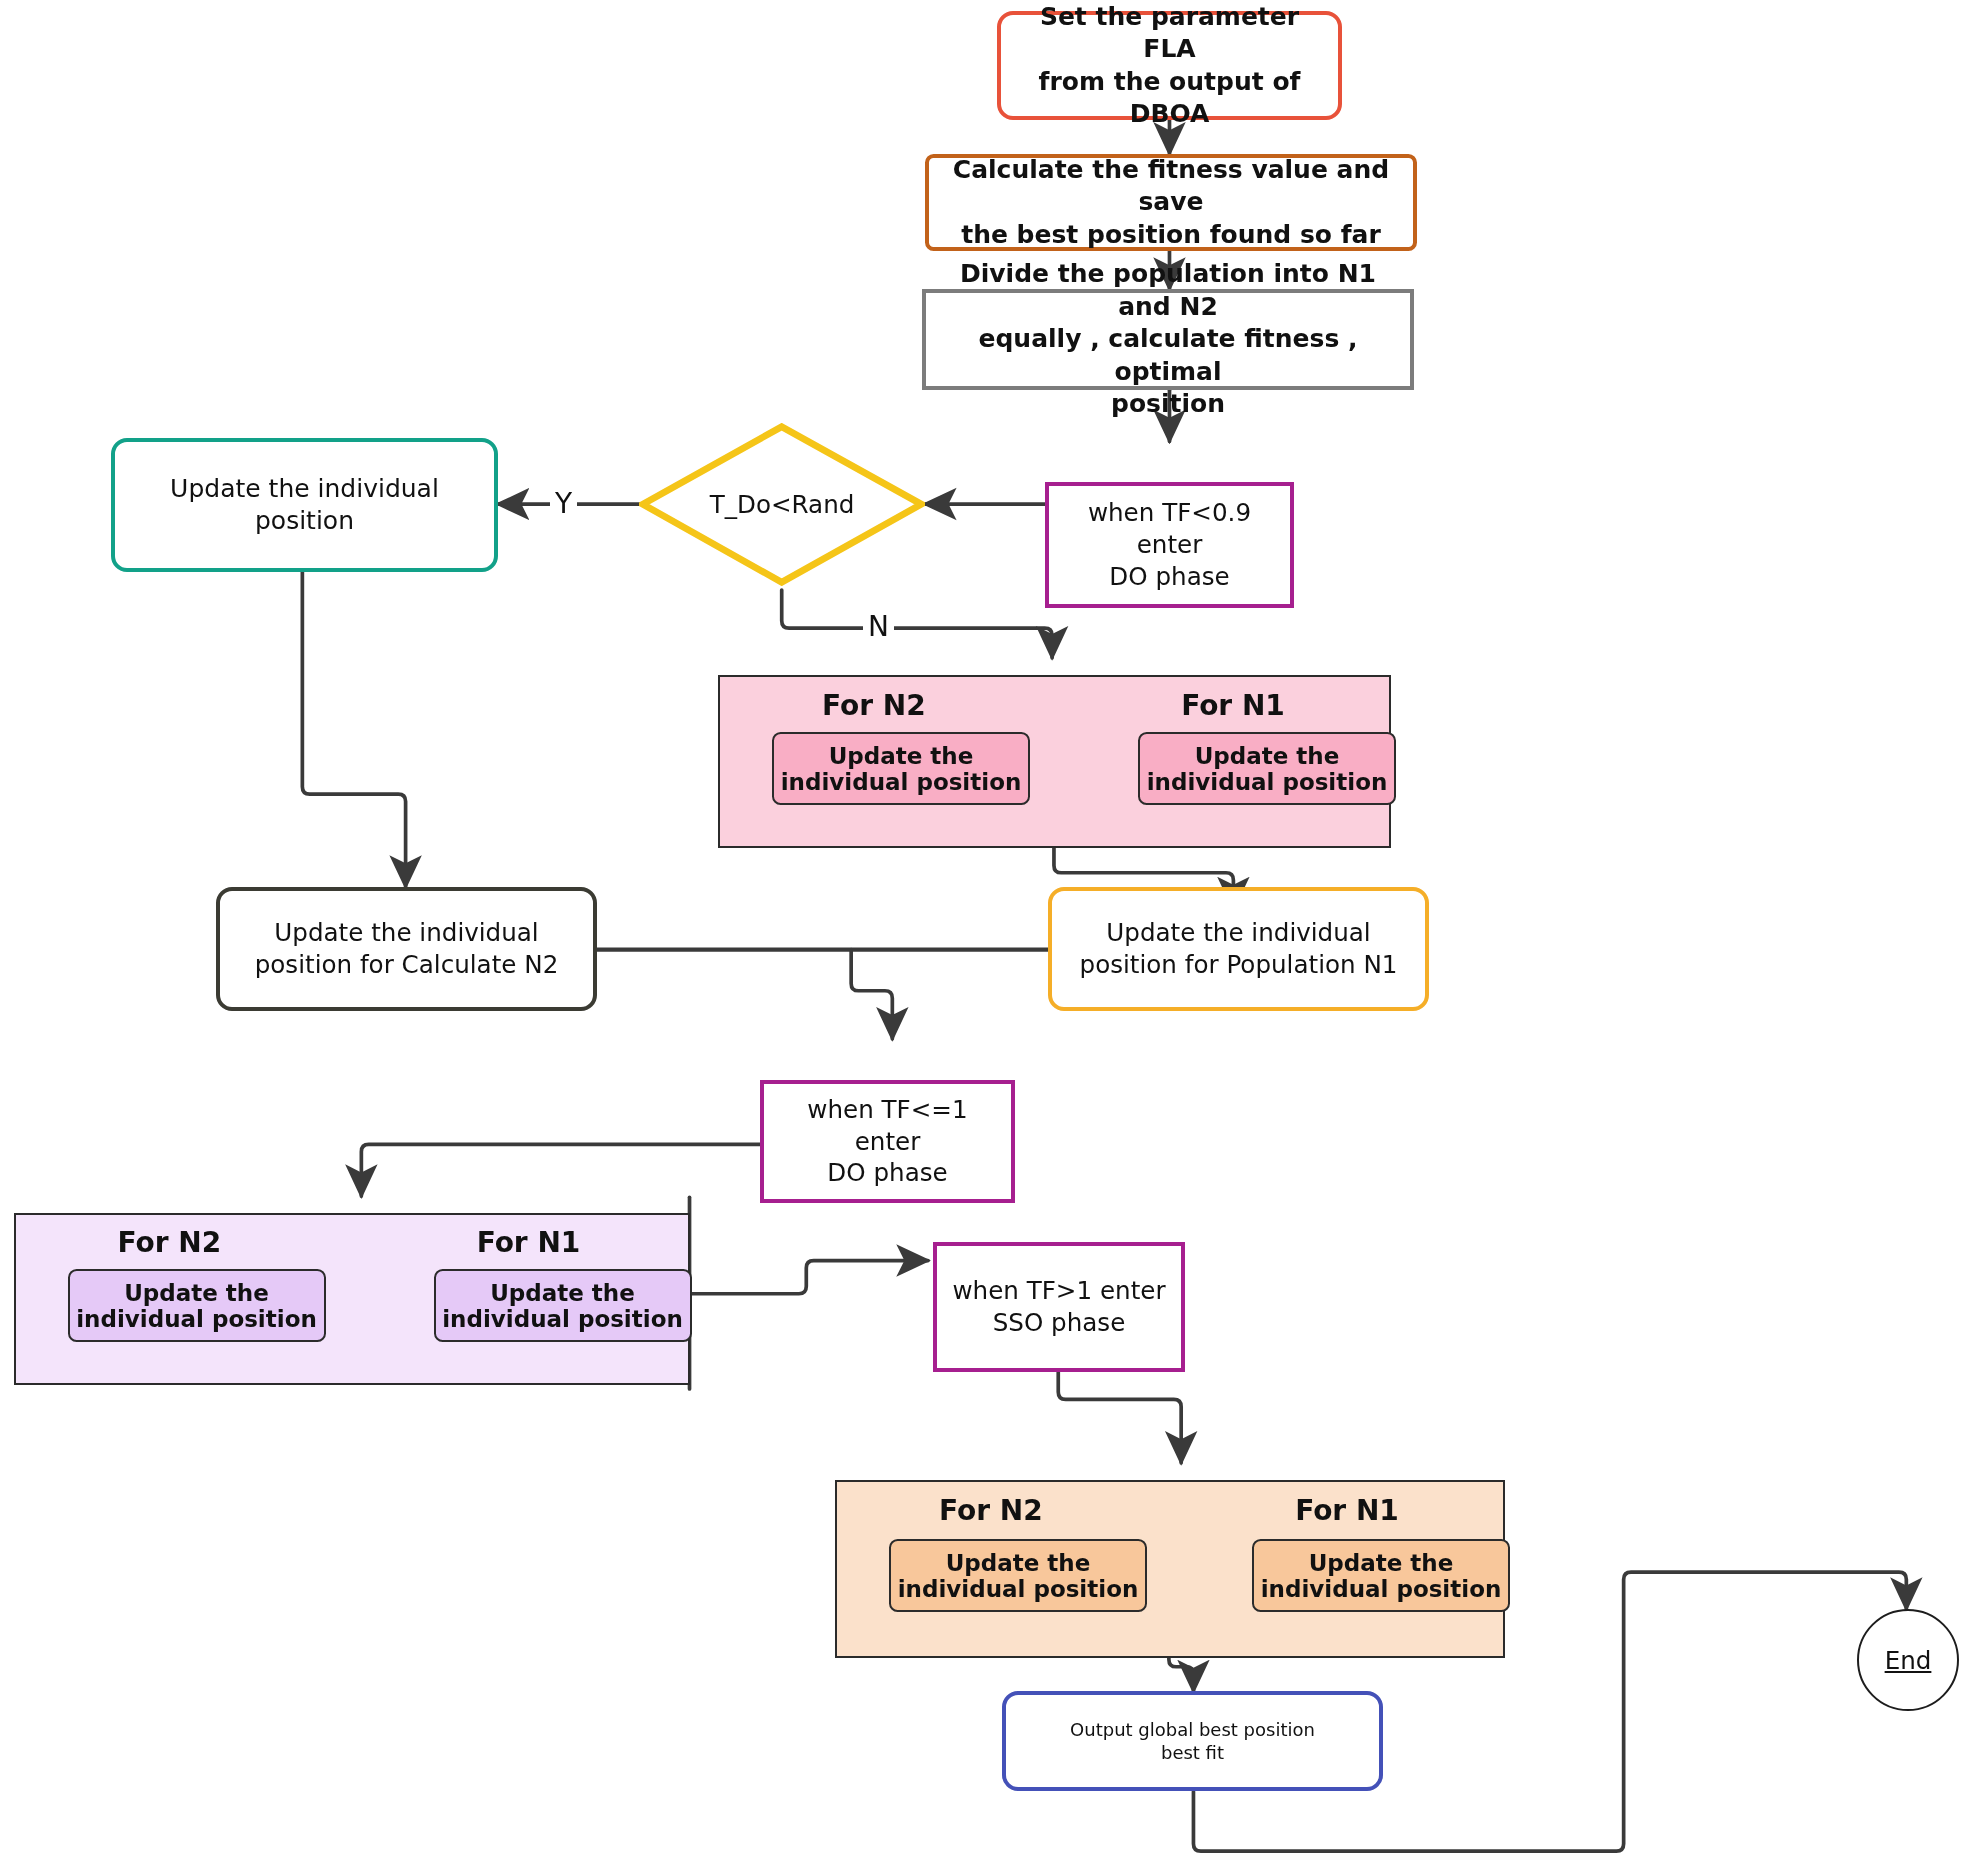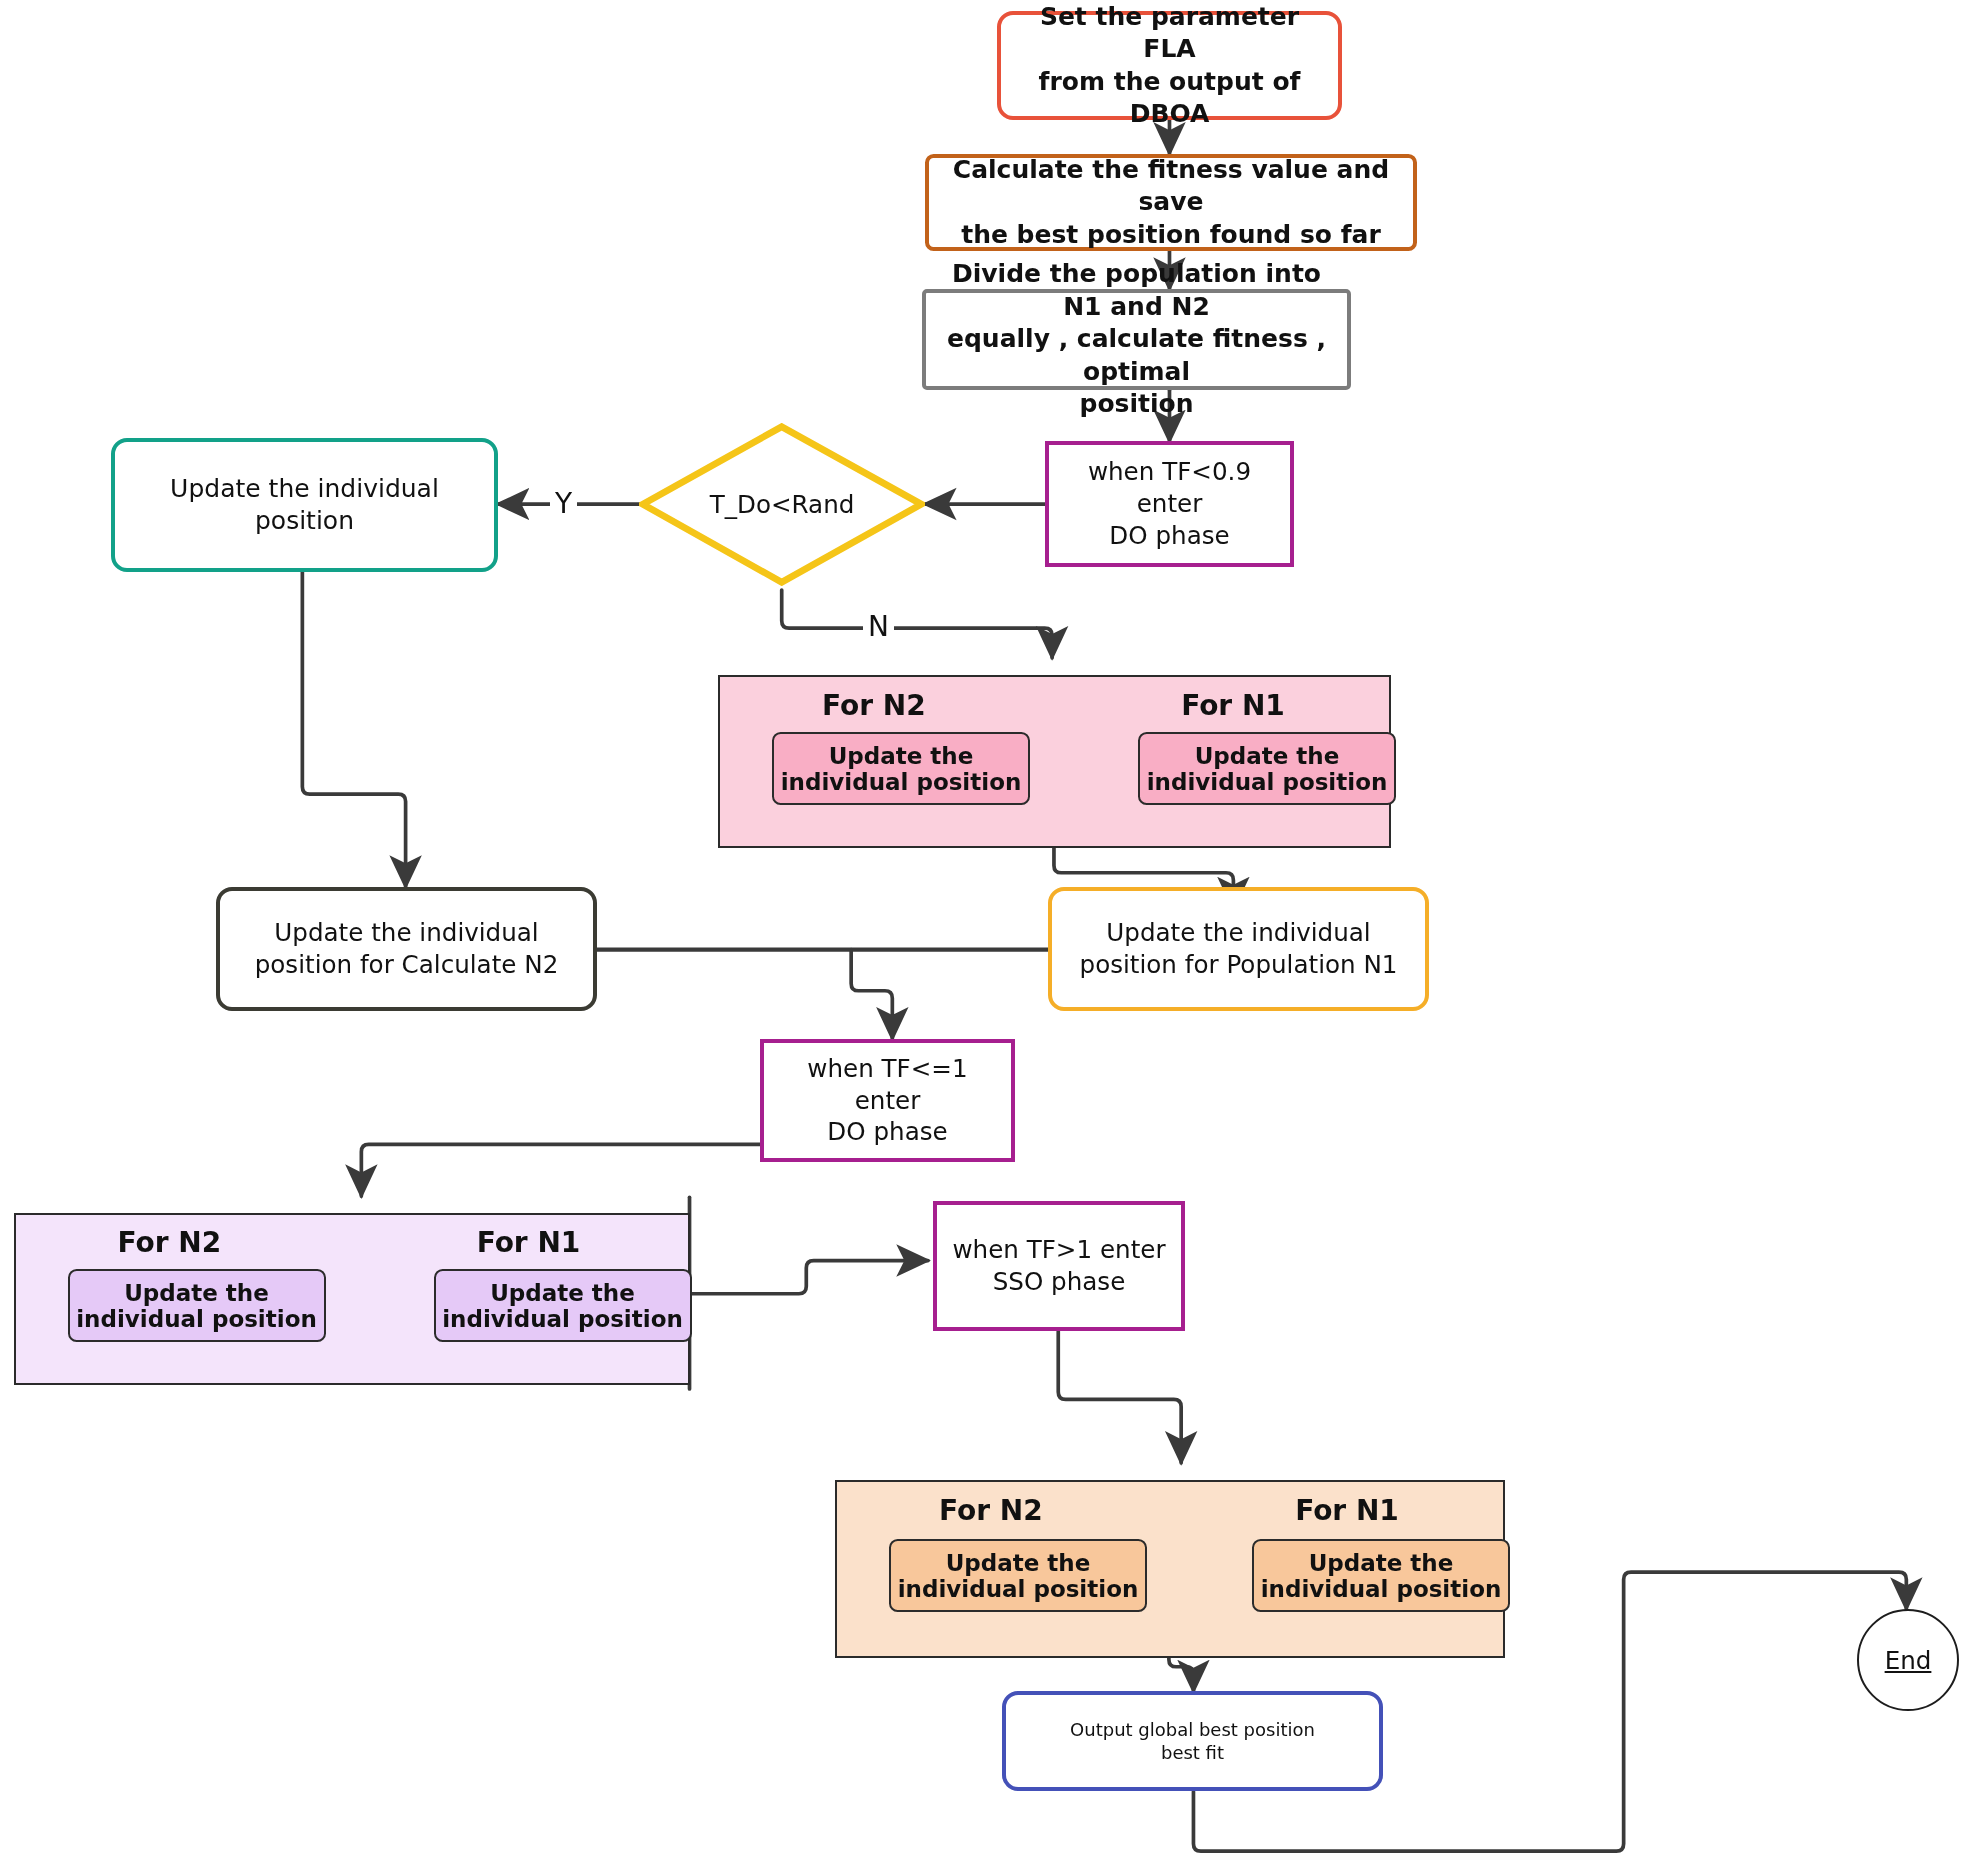--- a/index.html
+++ b/index.html
@@ -15,21 +15,21 @@
   .rnd{border-radius:16px;}
   .n-start   {border:4.3px solid #e8523a;}
   .n-calc    {border:4.3px solid #c2621a;}
   .n-divide  {border:4.3px solid #7c7c7c;}
   .n-teal    {border:4.3px solid #12a189;}
   .n-dark    {border:4.3px solid #3b3b33;}
   .n-amber   {border:4.3px solid #f5ae28;}
   .n-blue    {border:4.3px solid #4451b8;}
 
   
-  .n-magenta {border:4.3px solid #a61f8f;}
+  .n-magenta {border:4.3px solid #a61f8f;margin-top:41px;}
 
   .grp{position:absolute;box-sizing:border-box;z-index:2;border:2.5px solid #2b2b2b;margin-top:17px;}
   .grp .ghead{position:absolute;font-weight:bold;color:#111;text-align:center;}
   .subbox{position:absolute;box-sizing:border-box;border:2.5px solid #2b2b2b;
           border-radius:8.6px;display:flex;align-items:center;justify-content:center;
           text-align:center;font-weight:bold;color:#111;}
   .grp-pink   {background:#fbd0dd;}
   .grp-pink .subbox{background:#f9aec5;}
   .grp-violet {background:#f4e4fb;}
   .grp-violet .subbox{background:#e5c9f7;}
@@ -103,21 +103,21 @@
     </span>
   </div>
 
   <div class="node rnd n-start" style="left:997px;top:11px;width:345px;height:109px;">
     <span class="txt" style="font-size:25px;font-weight:bold;">
       <span>Set the parameter FLA</span><br>
       <span>from the output of DBOA</span>
     </span>
   </div>
 
-  <div class="node rnd n-divide" style="left:922px;top:289px;width:429px;height:101px;border-radius:5px;">
+  <div class="node rnd n-divide" style="left:922px;top:289px;width:492px;height:101px;border-radius:0;">
     <span class="txt" style="font-size:25px;font-weight:bold;">
       <span>Divide the population into N1 and N2</span><br>
       <span>equally , calculate fitness , optimal</span><br>
       <span>position</span>
     </span>
   </div>
 
   <div class="node n-magenta" style="left:1045px;top:441px;width:249px;height:126px;">
     <span class="txt" style="font-size:24.6px;">
       <span>when TF&lt;0.9 enter</span><br>

